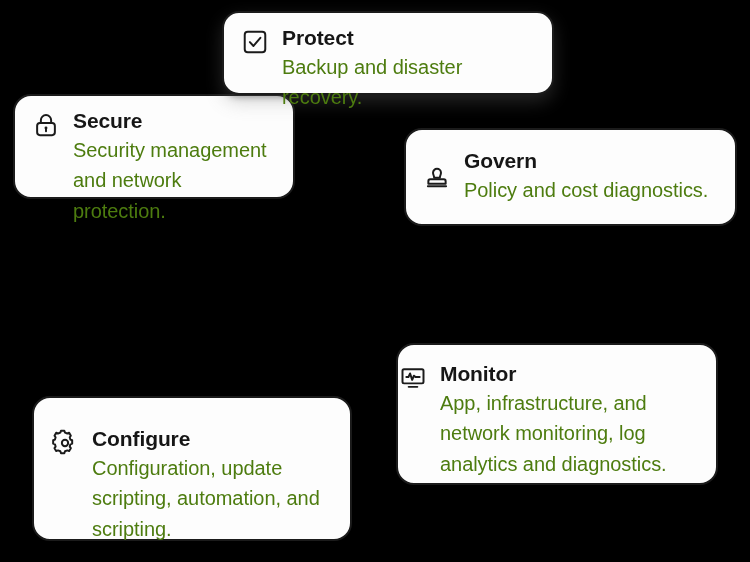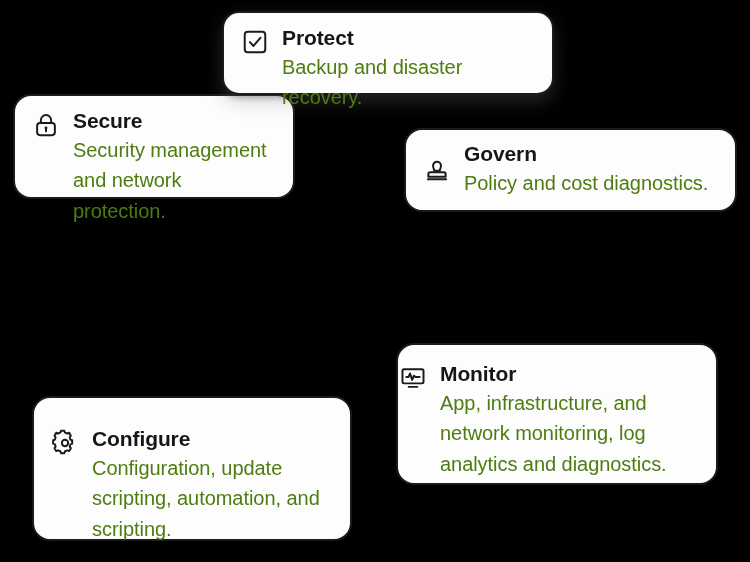--- a/index.html
+++ b/index.html
@@ -75,21 +75,21 @@
     z-index: 5;
     padding: 12px 14px 12px 16px;
   }
   #card-secure {
     left: 13px; top: 83px; width: 282px; height: 105px;
     z-index: 3;
     padding: 12px 14px 12px 16px;
     margin-top: 11px;
   }
   #card-govern {
-    left: 404px; top: 128px; width: 333px; height: 84px;
+    left: 404px; top: 128px; width: 333px; height: 98px;
     z-index: 2;
     padding: 12px 14px 12px 16px;
     align-items: center;
   }
   #card-monitor {
     left: 396px; top: 343px; width: 322px; height: 142px;
     z-index: 2;
     padding: 16px 14px 14px 0;
   }
   #card-configure {

